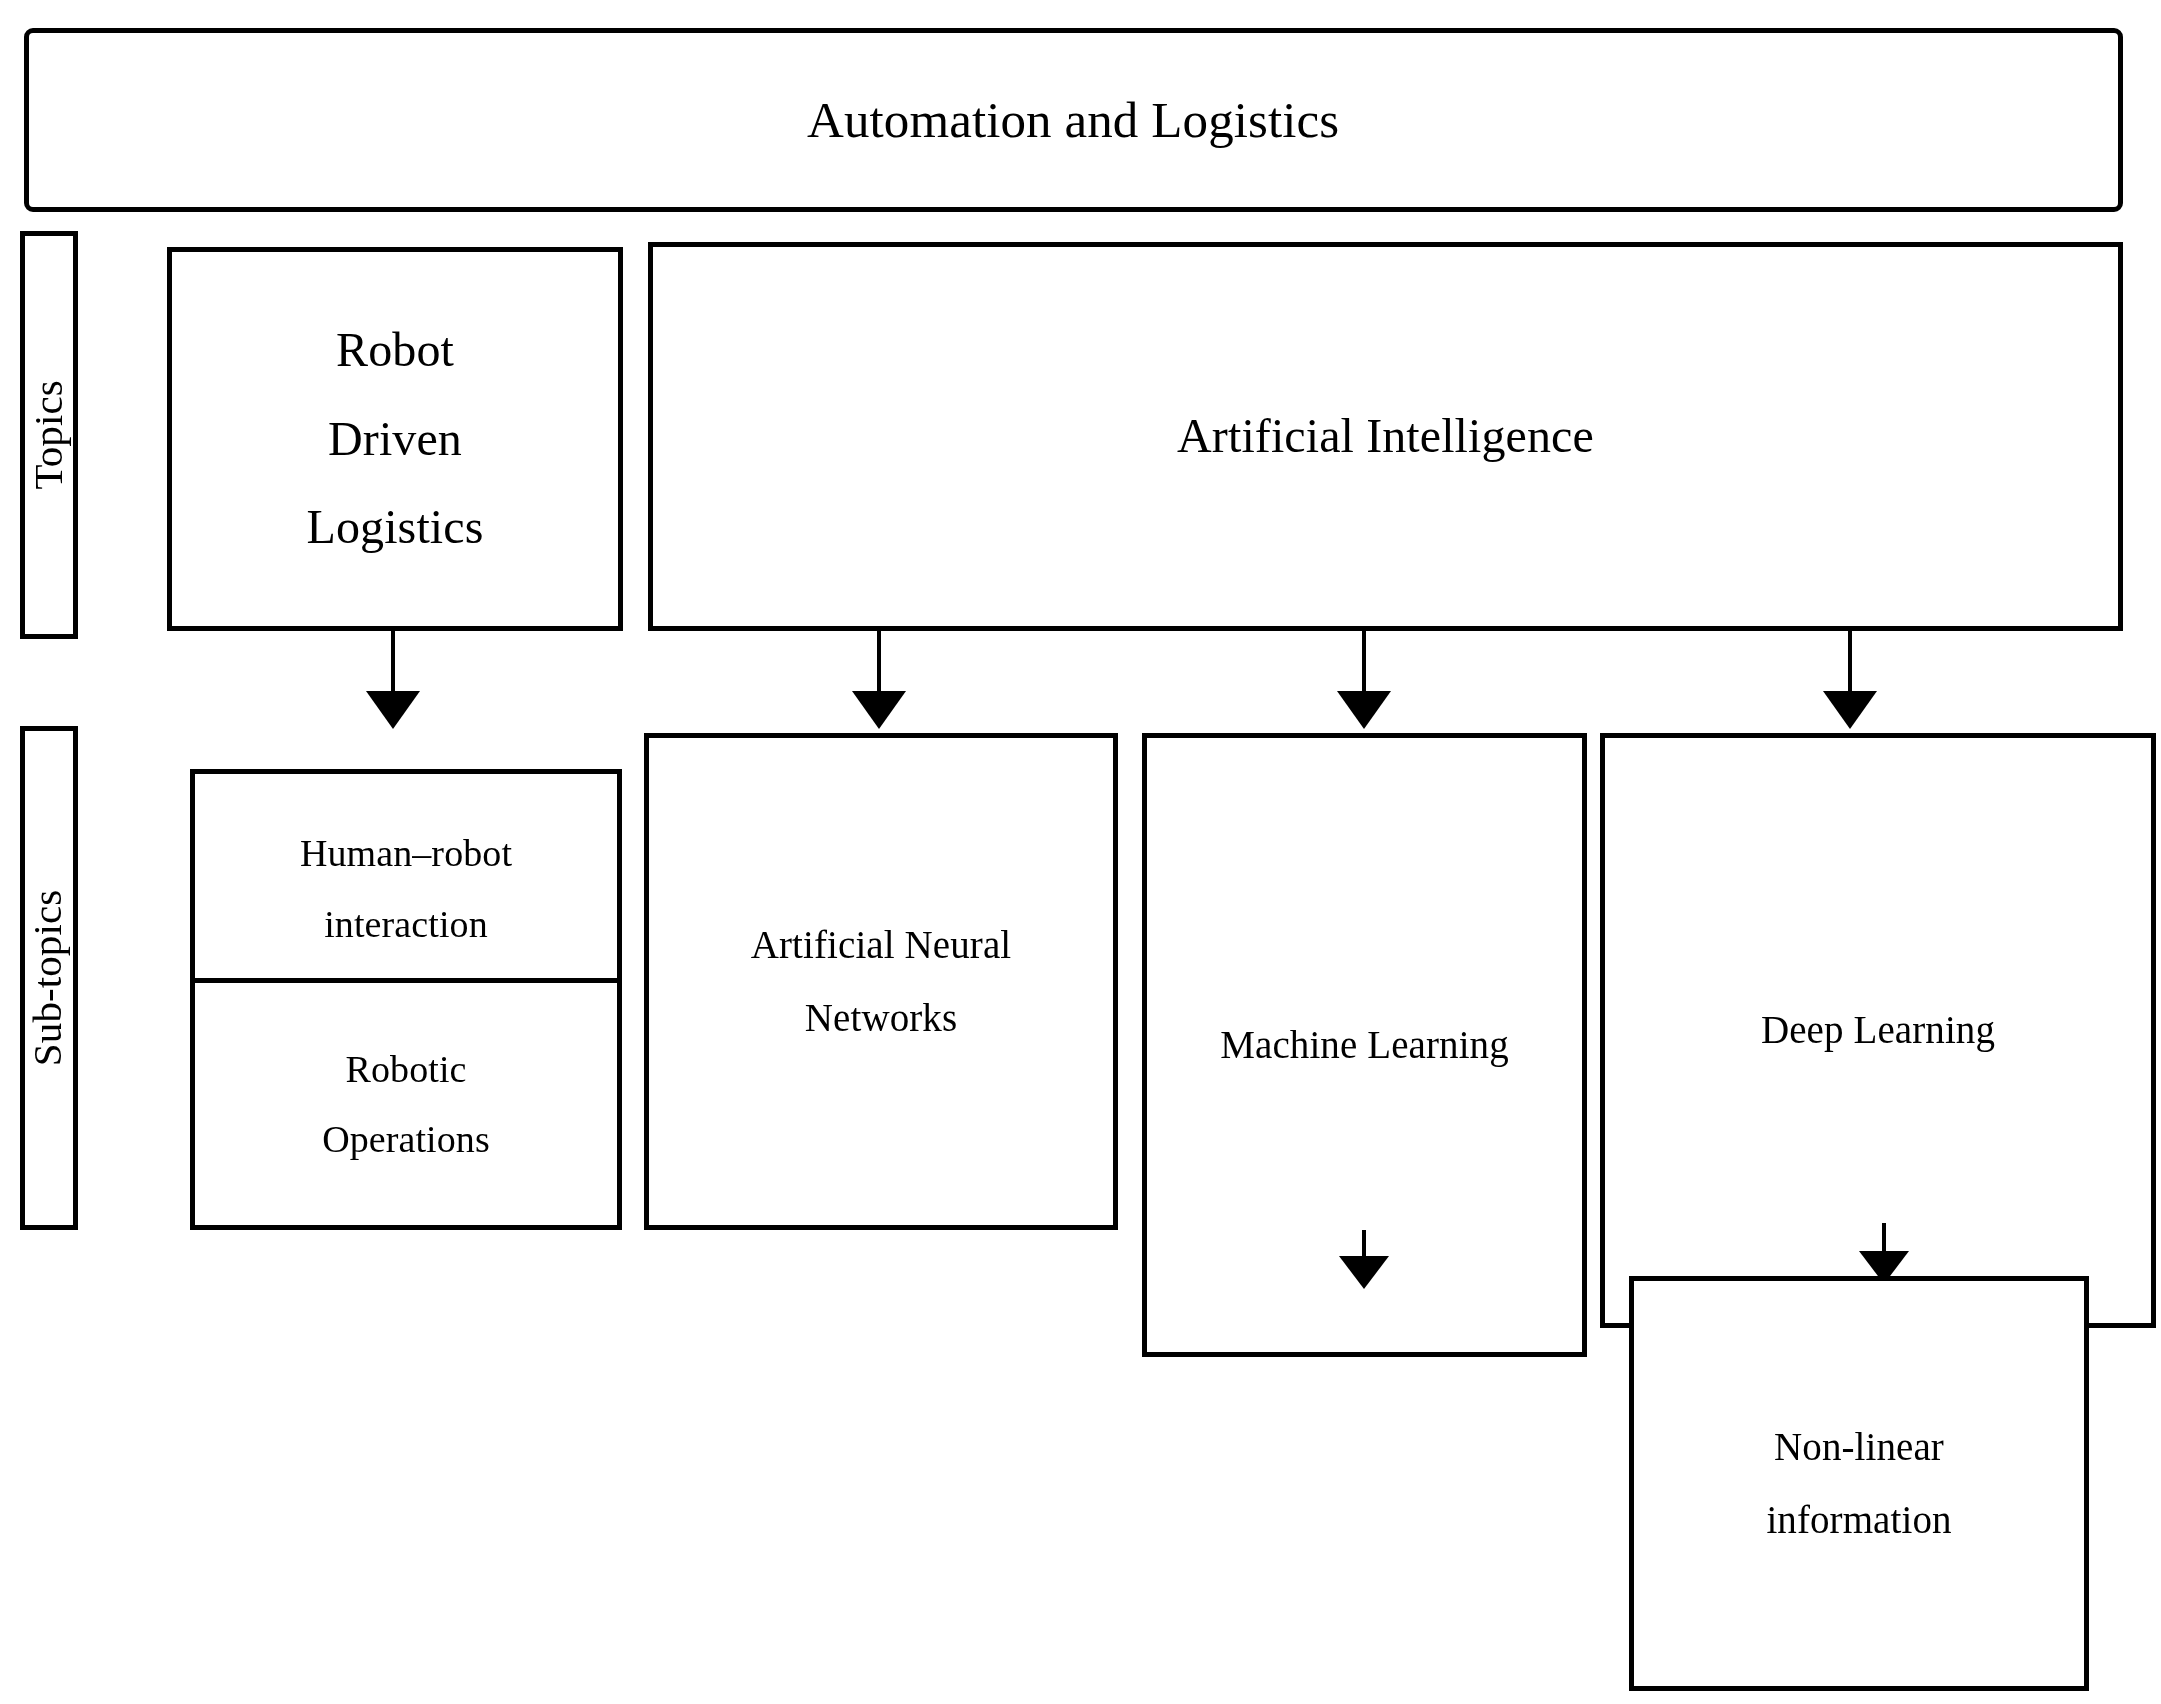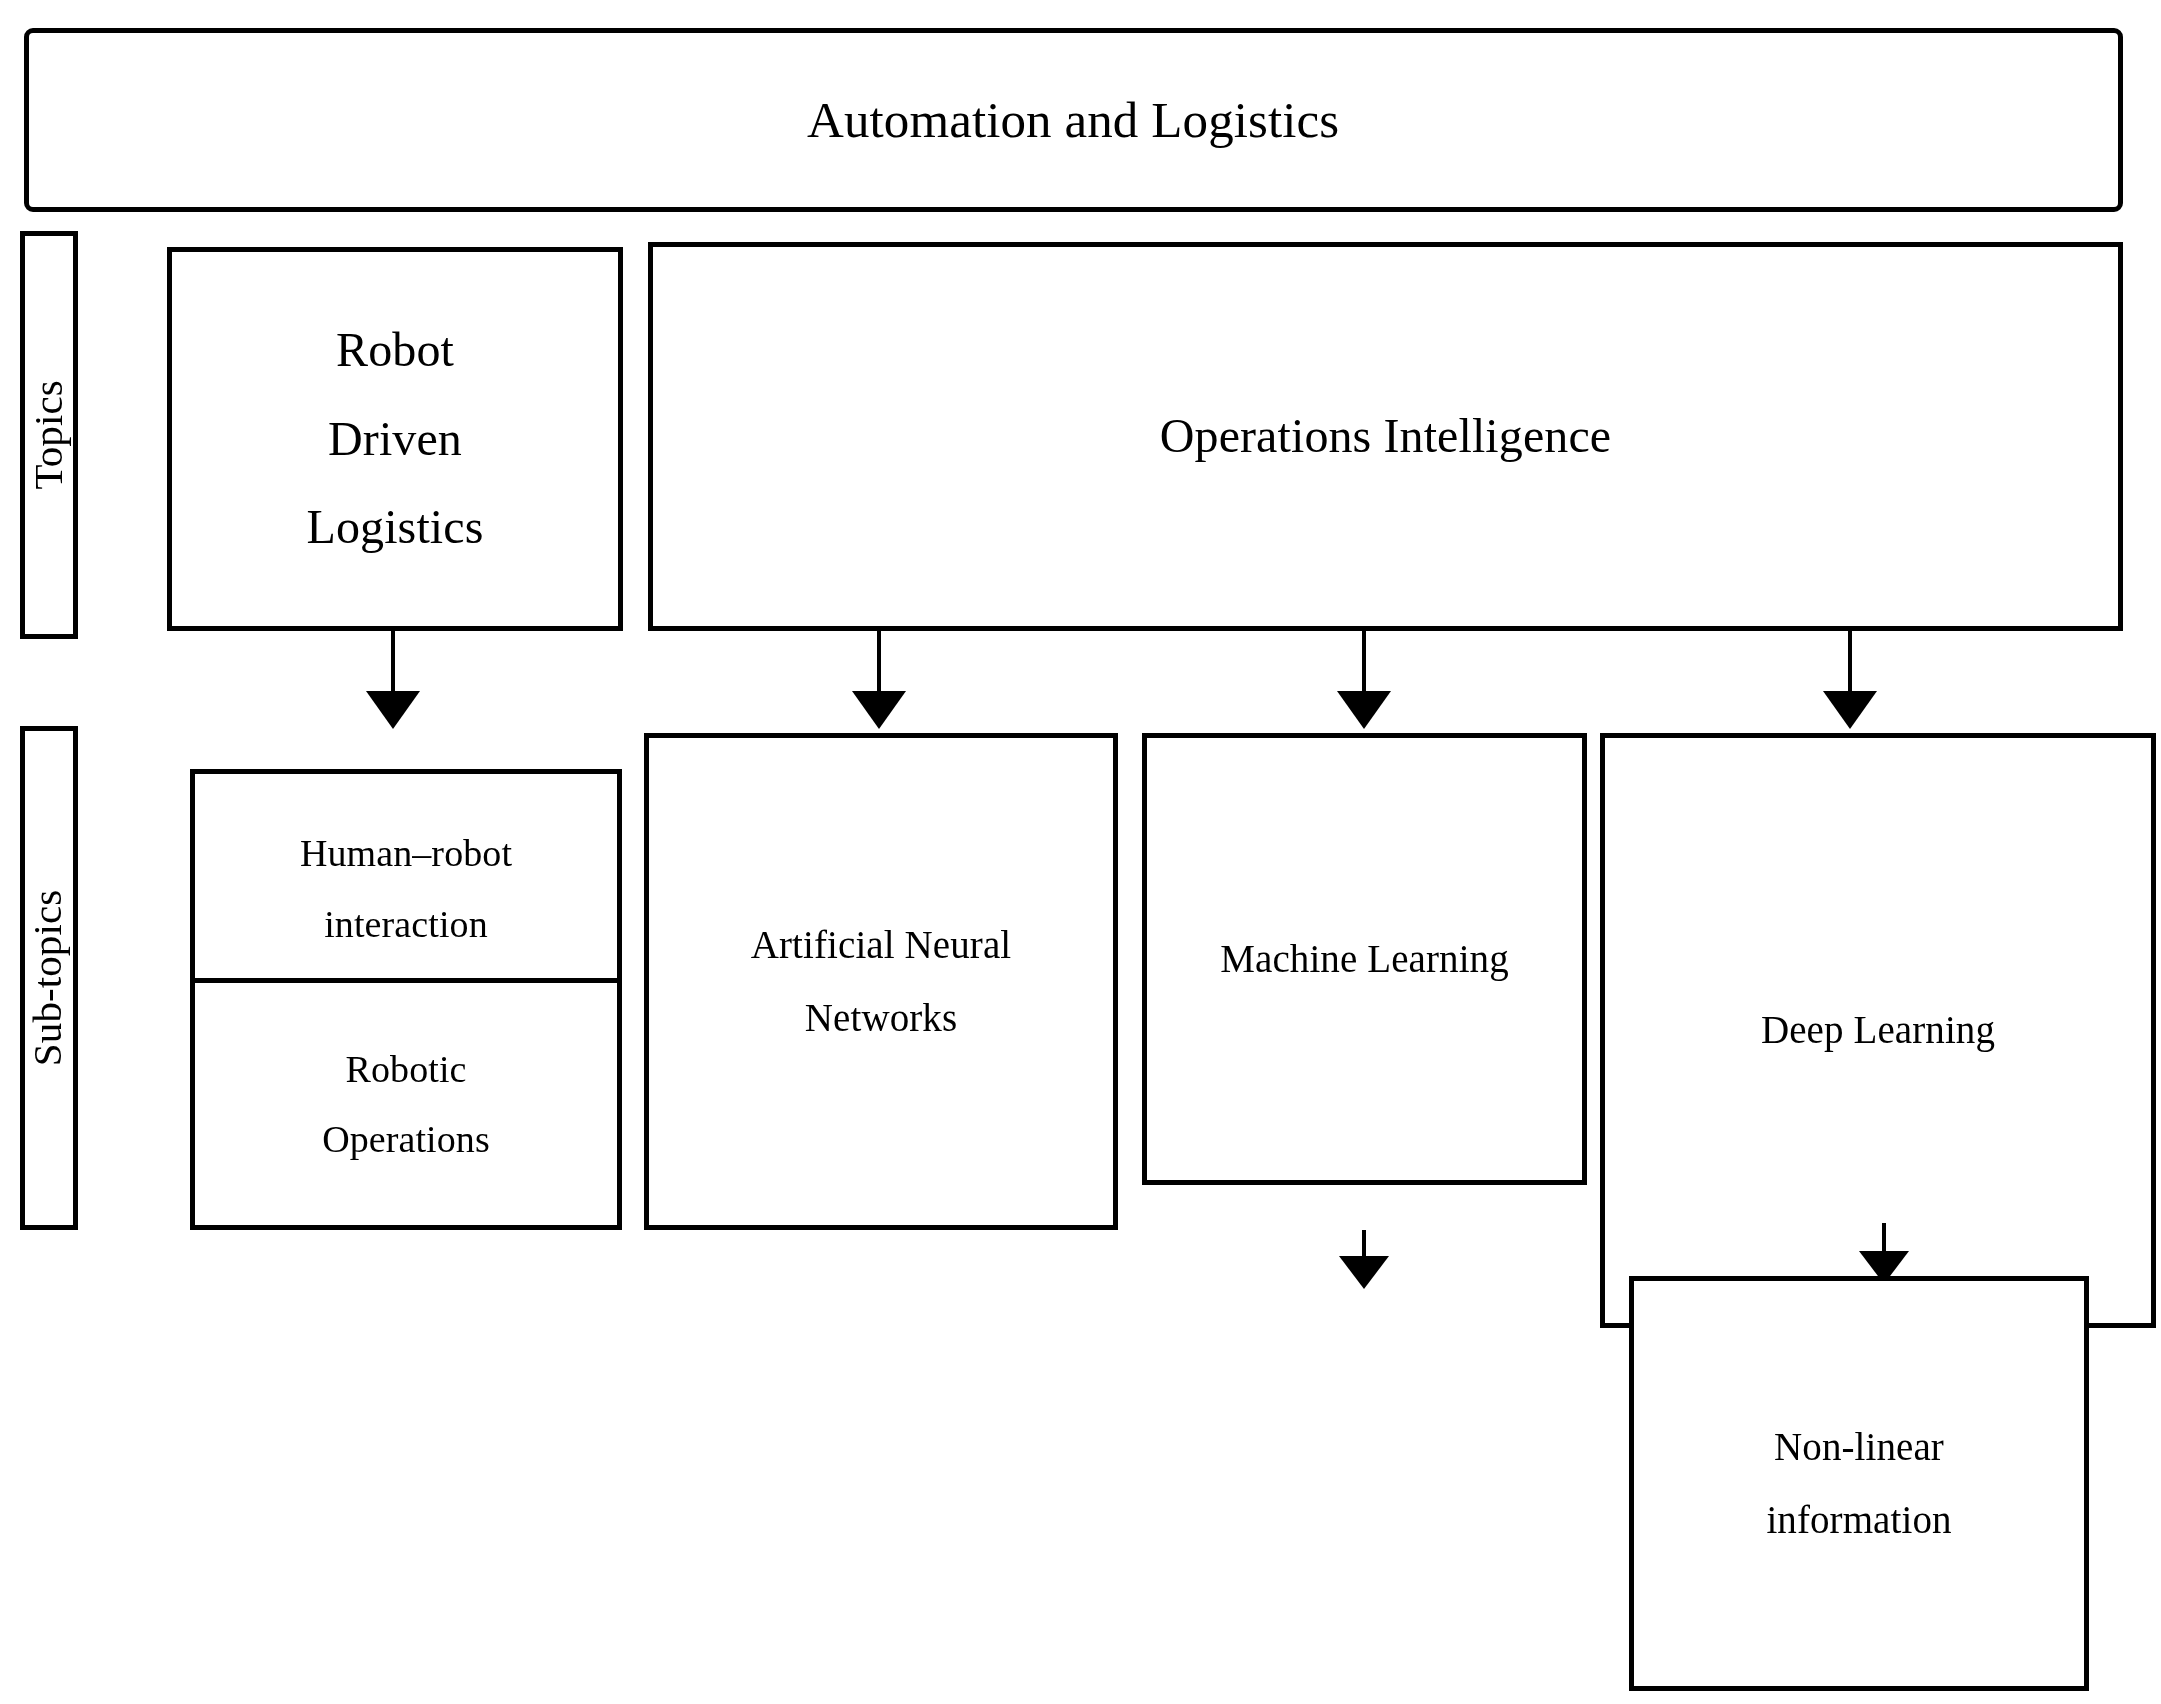--- a/index.html
+++ b/index.html
@@ -83,21 +83,21 @@
 
   <div class="box side-box t-side" style="left:19.6px; top:231px; width:58px; height:408px;">
     <span class="label">Topics</span>
   </div>
 
   <div class="box t-topic" style="left:167px; top:247px; width:456px; height:384px;">
     <span class="label" style="max-width:216px; margin:0 auto;">Robot Driven Logistics</span>
   </div>
 
   <div class="box t-topic" style="left:648px; top:242px; width:1475px; height:389px;">
-    <span class="label">Operations Intelligence</span>
+    <span class="label">Artificial Intelligence</span>
   </div>
 
   <div class="arrow" style="left:366px; top:631px; width:54px; height:98px;">
     <div class="shaft" style="height:60px;"></div>
     <div class="head" style="top:60px;"></div>
   </div>
 
   <div class="arrow" style="left:852px; top:631px; width:54px; height:98px;">
     <div class="shaft" style="height:60px;"></div>
     <div class="head" style="top:60px;"></div>
@@ -122,21 +122,21 @@
   </div>
 
   <div class="box t-sub-sm" style="left:190px; top:978px; width:432px; height:252px;">
     <span class="label" style="max-width:236px; margin:0 auto;">Robotic Operations</span>
   </div>
 
   <div class="box t-sub" style="left:644px; top:733px; width:474px; height:497px;">
     <span class="label" style="max-width:334px; margin:0 auto;">Artificial Neural Networks</span>
   </div>
 
-  <div class="box t-sub" style="left:1142px; top:733px; width:445px; height:452px;">
+  <div class="box t-sub" style="left:1142px; top:733px; width:445px; height:624px;">
     <span class="label">Machine Learning</span>
   </div>
 
   <div class="box t-sub" style="left:1600px; top:733px; width:556px; height:595px;">
     <span class="label">Deep Learning</span>
   </div>
 
   <div class="arrow" style="left:1337px; top:1230px; width:54px; height:56px;">
     <div class="shaft" style="height:26px;"></div>
     <div class="head" style="top:26px; border-left-width:25px; border-right-width:25px; border-top-width:33px; margin-left:-25px;"></div>

